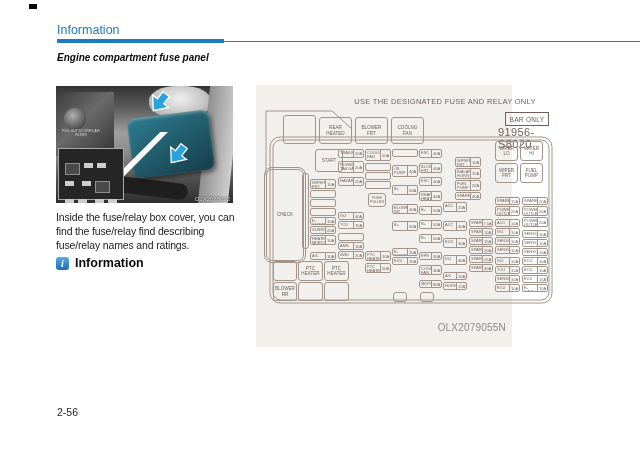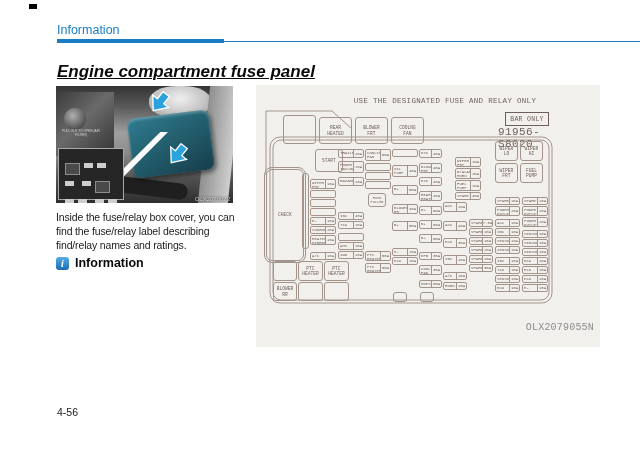--- a/index.html
+++ b/index.html
@@ -5,21 +5,21 @@
   html,body{margin:0;padding:0;background:#fff;}
   #page{position:relative;width:640px;height:460px;background:#fff;overflow:hidden;
         font-family:"Liberation Sans",sans-serif;color:#111;
         --blue:#1a7cc4; --dline:#a3948b; --dtext:#6e5f58; --dbg:#f2f0ed;}
   .abs{position:absolute;}
   
   #corner-mark{left:29px;top:4px;width:8px;height:5px;background:#000;}
   #chapter{left:57px;top:23px;font-size:12.5px;color:var(--blue);}
   #chapter-bar{left:57px;top:39px;width:167px;height:4px;background:var(--blue);}
   #chapter-rule{left:224px;top:41px;width:416px;height:1px;background:var(--blue);}
-  #section-title{left:57px;top:62px;font-size:17px;font-weight:bold;font-style:italic;color:#0a0a0a;text-decoration:underline;}
+  #section-title{left:57px;top:52px;font-size:10px;font-weight:bold;font-style:italic;color:#0a0a0a;}
   
   #photo{left:56px;top:86px;width:177px;height:117px;overflow:hidden;
          background:linear-gradient(180deg,#343434 0%,#5a5a5a 18%,#9f9f9f 40%,#8a8a8a 58%,#4f4f4f 80%,#2e2e2e 100%);}
   .ph{position:absolute;}
   #ph-reservoir{left:93px;top:0px;width:62px;height:32px;border-radius:45%;
                 background:radial-gradient(ellipse at 50% 40%,#efefef 0%,#c2c2c2 60%,#8e8e8e 100%);}
   #ph-fender{left:148px;top:0px;width:30px;height:117px;background:linear-gradient(90deg,#8f8f8f,#cfcfcf);transform:skewX(-6deg);}
   #ph-engine{left:0px;top:6px;width:58px;height:64px;background:linear-gradient(135deg,#3c3c3c 0%,#6a6a6a 45%,#333 100%);}
   #ph-cap{left:8px;top:22px;width:22px;height:22px;border-radius:50%;
           background:radial-gradient(circle at 40% 35%,#b0b0b0,#4a4a4a 75%);}
@@ -40,22 +40,22 @@
   #intro-paragraph{left:56px;top:210px;width:186px;font-size:10.5px;line-height:14.2px;letter-spacing:-.15px;color:#1c1c1c;}
   #info-head{left:56px;top:256px;display:flex;align-items:center;gap:6px;}
   #info-icon{width:13px;height:13px;border-radius:3px;display:flex;align-items:center;justify-content:center;
              background:linear-gradient(180deg,#55aee2,#1a6cb2);
              color:#fff;font-family:"Liberation Serif",serif;font-style:italic;font-weight:bold;font-size:10px;}
   #info-title{font-size:12.5px;font-weight:bold;color:#0a0a0a;}
   #info-paragraph{left:56px;top:276px;width:186px;font-family:"Liberation Serif",serif;font-weight:bold;
              font-size:10.3px;line-height:12.9px;letter-spacing:-.2px;text-align:justify;color:#0a0a0a;}
   #page-number{left:57px;top:406px;font-size:10.5px;color:#222;}
   
-  #fuse-diagram{left:256px;top:85px;width:344px;height:262px;background:var(--dbg);color:var(--dtext);
-                font-family:Liberation Mono, monospace;}
+  #fuse-diagram{left:256px;top:85px;width:256px;height:262px;background:var(--dbg);color:var(--dtext);
+                font-family:Liberation Sans, sans-serif;}
   #diagram-title{left:86px;top:12px;width:206px;text-align:center;font-size:7.5px;letter-spacing:.3px;white-space:nowrap;}
   #barcode-box{left:249px;top:27px;width:42px;height:12px;border:1px solid var(--dtext);
                display:flex;align-items:center;justify-content:center;font-size:6.5px;letter-spacing:.3px;}
   #part-number{left:242px;top:41px;width:50px;text-align:left;font-size:11px;letter-spacing:.4px;}
   #diagram-caption{right:6px;bottom:14px;font-size:10px;color:#8c8c8c;letter-spacing:.2px;}
   .dsvg{position:absolute;left:0;top:0;}
   .oln{fill:none;stroke:var(--dline);stroke-width:1;}
   #fuse-diagram-boxes{position:absolute;left:0;top:0;width:304px;height:262px;}
   .dbox{position:absolute;box-sizing:border-box;border:1px solid var(--dline);border-radius:2px;background:transparent;}
   .relay{display:flex;align-items:center;justify-content:center;text-align:center;border-radius:3px;}
@@ -95,21 +95,21 @@
       <g transform="translate(94,6) rotate(38 10 10)">
         <polygon points="6,0 14,0 14,9 20,9 10,21 0,9 6,9" fill="#2aa2dc" stroke="#ffffff" stroke-width="1.3"></polygon>
       </g>
       <g transform="translate(112,58) rotate(38 10 10)">
         <polygon points="6,0 14,0 14,9 20,9 10,21 0,9 6,9" fill="#2aa2dc" stroke="#ffffff" stroke-width="1.3"></polygon>
       </g>
     </svg>
     <div class="ph" id="photo-caption">OLX2078022</div>
   </div>
 
-  <div class="abs" id="intro-paragraph">Inside the fuse/relay box cover, you can find the fuse/relay label describing find/relay names and ratings.</div>
+  <div class="abs" id="intro-paragraph">Inside the fuse/relay box cover, you can find the fuse/relay find describing fuse/relay names and ratings.</div>
 
   <div class="abs" id="info-head">
     <div id="info-icon">i</div>
     <div id="info-title">Information</div>
   </div>
 
   <div class="abs" id="fuse-diagram">
     <svg class="dsvg" width="304" height="262" viewBox="0 0 304 262">
       <polyline class="oln" points="10,90 10,26 76,26 96,44"></polyline>
       <rect class="oln" x="14" y="52" width="282" height="166" rx="10"></rect>
@@ -451,15 +451,15 @@
           <span class="fa">15A</span>
         </div>
         <div class="dbox fuse" style="left: 266px; top: 199px; width: 26px; height: 8px;">
           <span class="fl">E-CALL</span>
           <span class="fa">10A</span>
         </div>
       </div>
     <div class="abs" id="diagram-caption">OLX2079055N</div>
   </div>
 
-  <div class="abs" id="page-number">4-56</div>
+  <div class="abs" id="page-number">2-56</div>
 
 </div>
 
 </body></html>

